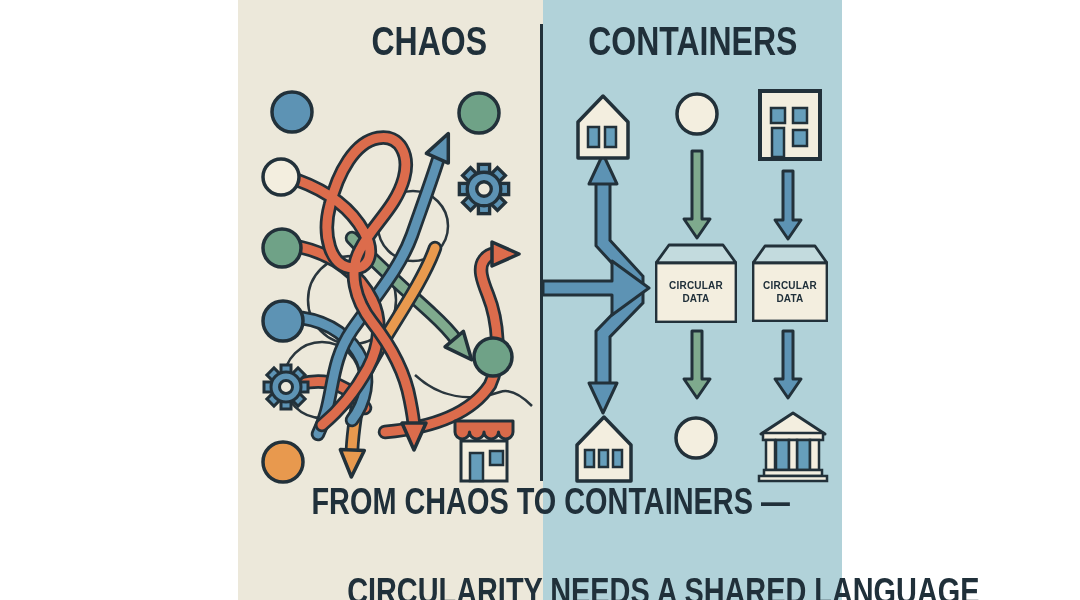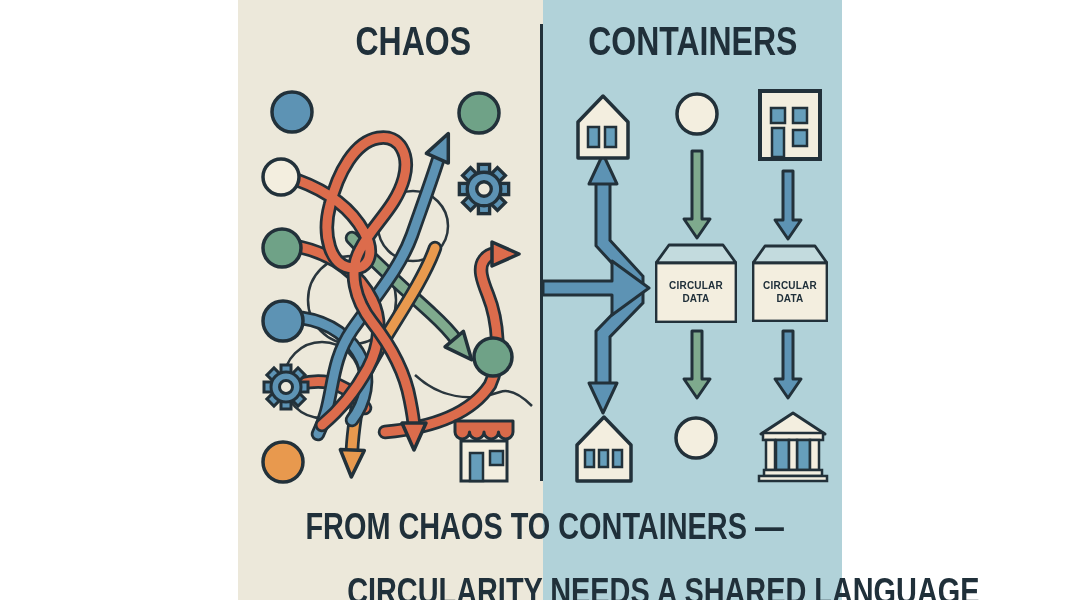--- a/index.html
+++ b/index.html
@@ -6,32 +6,32 @@
   .canvas{position:relative;width:1080px;height:600px;background:#ffffff;overflow:hidden;
           font-family:"Liberation Sans", sans-serif;}
   .artwork{position:absolute;left:238px;top:0;width:604px;height:600px;}
   .abs{position:absolute;}
   .panel-left{left:0;top:0;width:305px;height:600px;background:#ECE8DA;}
   .panel-right{left:305px;top:0;width:299px;height:600px;background:#B1D2D9;}
   .divider{left:302px;top:24px;width:3px;height:457px;background:#22313A;}
   .title{top:20px;height:42px;line-height:42px;text-align:center;color:#20303A;
          font-weight:bold;font-size:40px;white-space:nowrap;}
   .title-inner{display:inline-block;transform:scaleX(0.80);transform-origin:center;letter-spacing:0px;}
-  .title-left{left:0;width:303px;padding-left:24px;}
+  .title-left{left:16px;width:303px;padding-left:24px;}
   .title-right{left:305px;width:299px;text-align:center;}
   .panel-svg{left:0;top:0;width:305px;height:600px;}
   .panel-svg-right{left:305px;top:0;width:299px;height:600px;}
   .cube{position:absolute;}
   .cube svg{position:absolute;left:0;top:0;}
   .cube-label{position:absolute;left:0;right:0;top:19px;bottom:0;display:flex;align-items:center;
               justify-content:center;text-align:center;color:#20303A;font-weight:bold;
               font-size:10px;line-height:1.25;letter-spacing:0.2px;width:100%;}
   .cube-label span{display:inline-block;width:62px;}
   .caption{left:0;width:604px;text-align:center;color:#20303A;font-weight:bold;white-space:nowrap;}
-  .cap1{top:507px;font-size:37px;height:40px;line-height:40px;}
+  .cap1{top:482px;font-size:37px;height:40px;line-height:40px;margin-left:6px;}
   .cap2{top:572px;font-size:37px;height:40px;line-height:40px;padding-left:20px;}
   .cap-inner{display:inline-block;transform:scaleX(0.78);transform-origin:center;}
 </style>
 </head>
 <body>
 
 <div class="canvas">
   <div class="artwork">
 
     <div class="abs panel-left"></div>

